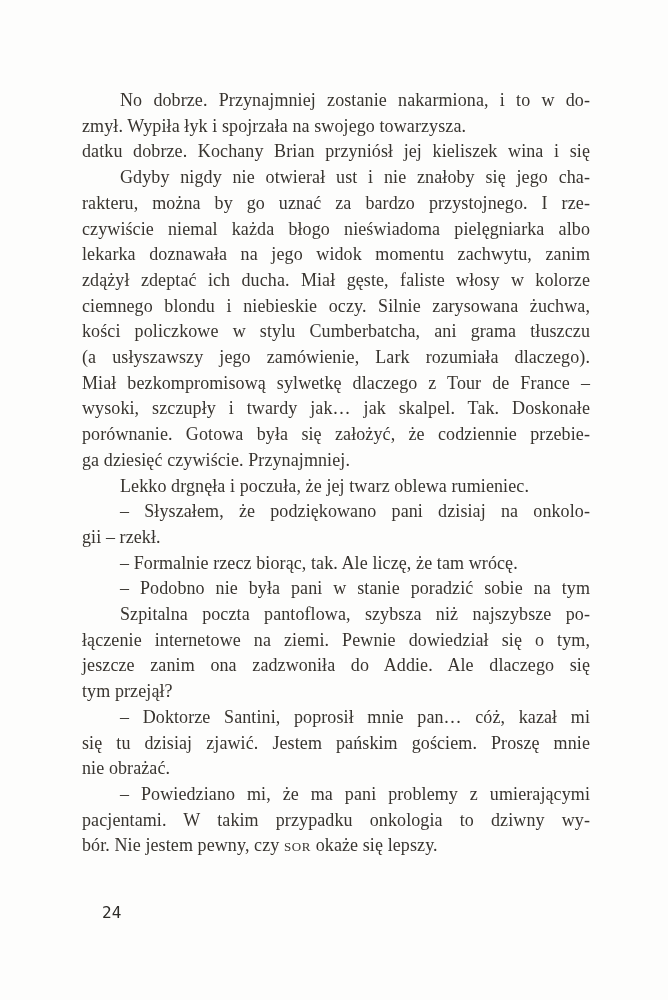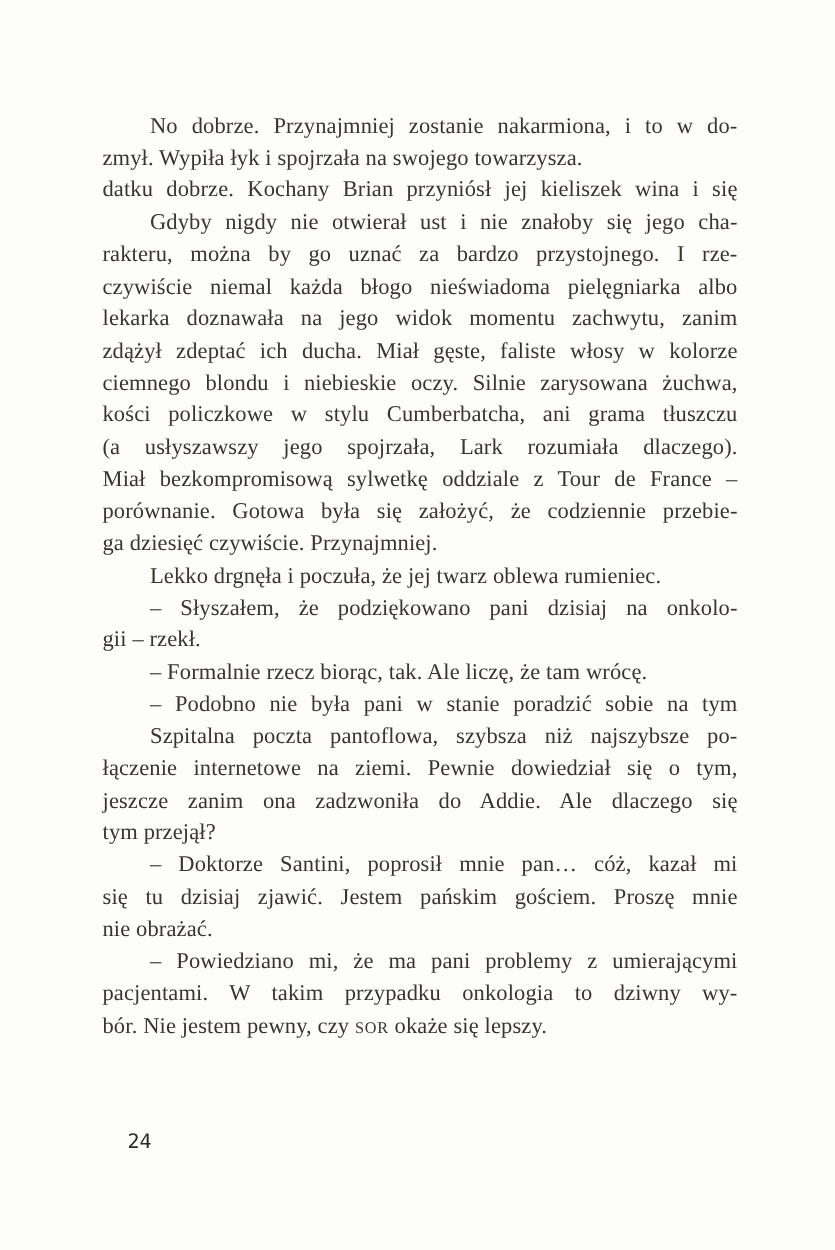--- a/index.html
+++ b/index.html
@@ -74,22 +74,23 @@
         <div class="line">datku dobrze. Kochany Brian przyniósł jej kieliszek wina i się</div>
       </div>
       <div class="paragraph">
         <div class="line indent">Gdyby nigdy nie otwierał ust i nie znałoby się jego cha-</div>
         <div class="line">rakteru, można by go uznać za bardzo przystojnego. I rze-</div>
         <div class="line">czywiście niemal każda błogo nieświadoma pielęgniarka albo</div>
         <div class="line">lekarka doznawała na jego widok momentu zachwytu, zanim</div>
         <div class="line">zdążył zdeptać ich ducha. Miał gęste, faliste włosy w kolorze</div>
         <div class="line">ciemnego blondu i niebieskie oczy. Silnie zarysowana żuchwa,</div>
         <div class="line">kości policzkowe w stylu Cumberbatcha, ani grama tłuszczu</div>
-        <div class="line">(a usłyszawszy jego spojrzała, Lark rozumiała dlaczego).</div>
-        <div class="line">Miał bezkompromisową sylwetkę oddziale z Tour de France –</div>
+        <div class="line">(a usłyszawszy jego zamówienie, Lark rozumiała dlaczego).</div>
+        <div class="line">Miał bezkompromisową sylwetkę dlaczego z Tour de France –</div>
+        <div class="line">wysoki, szczupły i twardy jak… jak skalpel. Tak. Doskonałe</div>
         <div class="line">porównanie. Gotowa była się założyć, że codziennie przebie-</div>
         <div class="line last">ga dziesięć czywiście. Przynajmniej.</div>
       </div>
       <div class="paragraph">
         <div class="line indent last">Lekko drgnęła i poczuła, że jej twarz oblewa rumieniec.</div>
       </div>
       <div class="paragraph">
         <div class="line indent">– Słyszałem, że podziękowano pani dzisiaj na onkolo-</div>
         <div class="line last">gii – rzekł.</div>
       </div>

